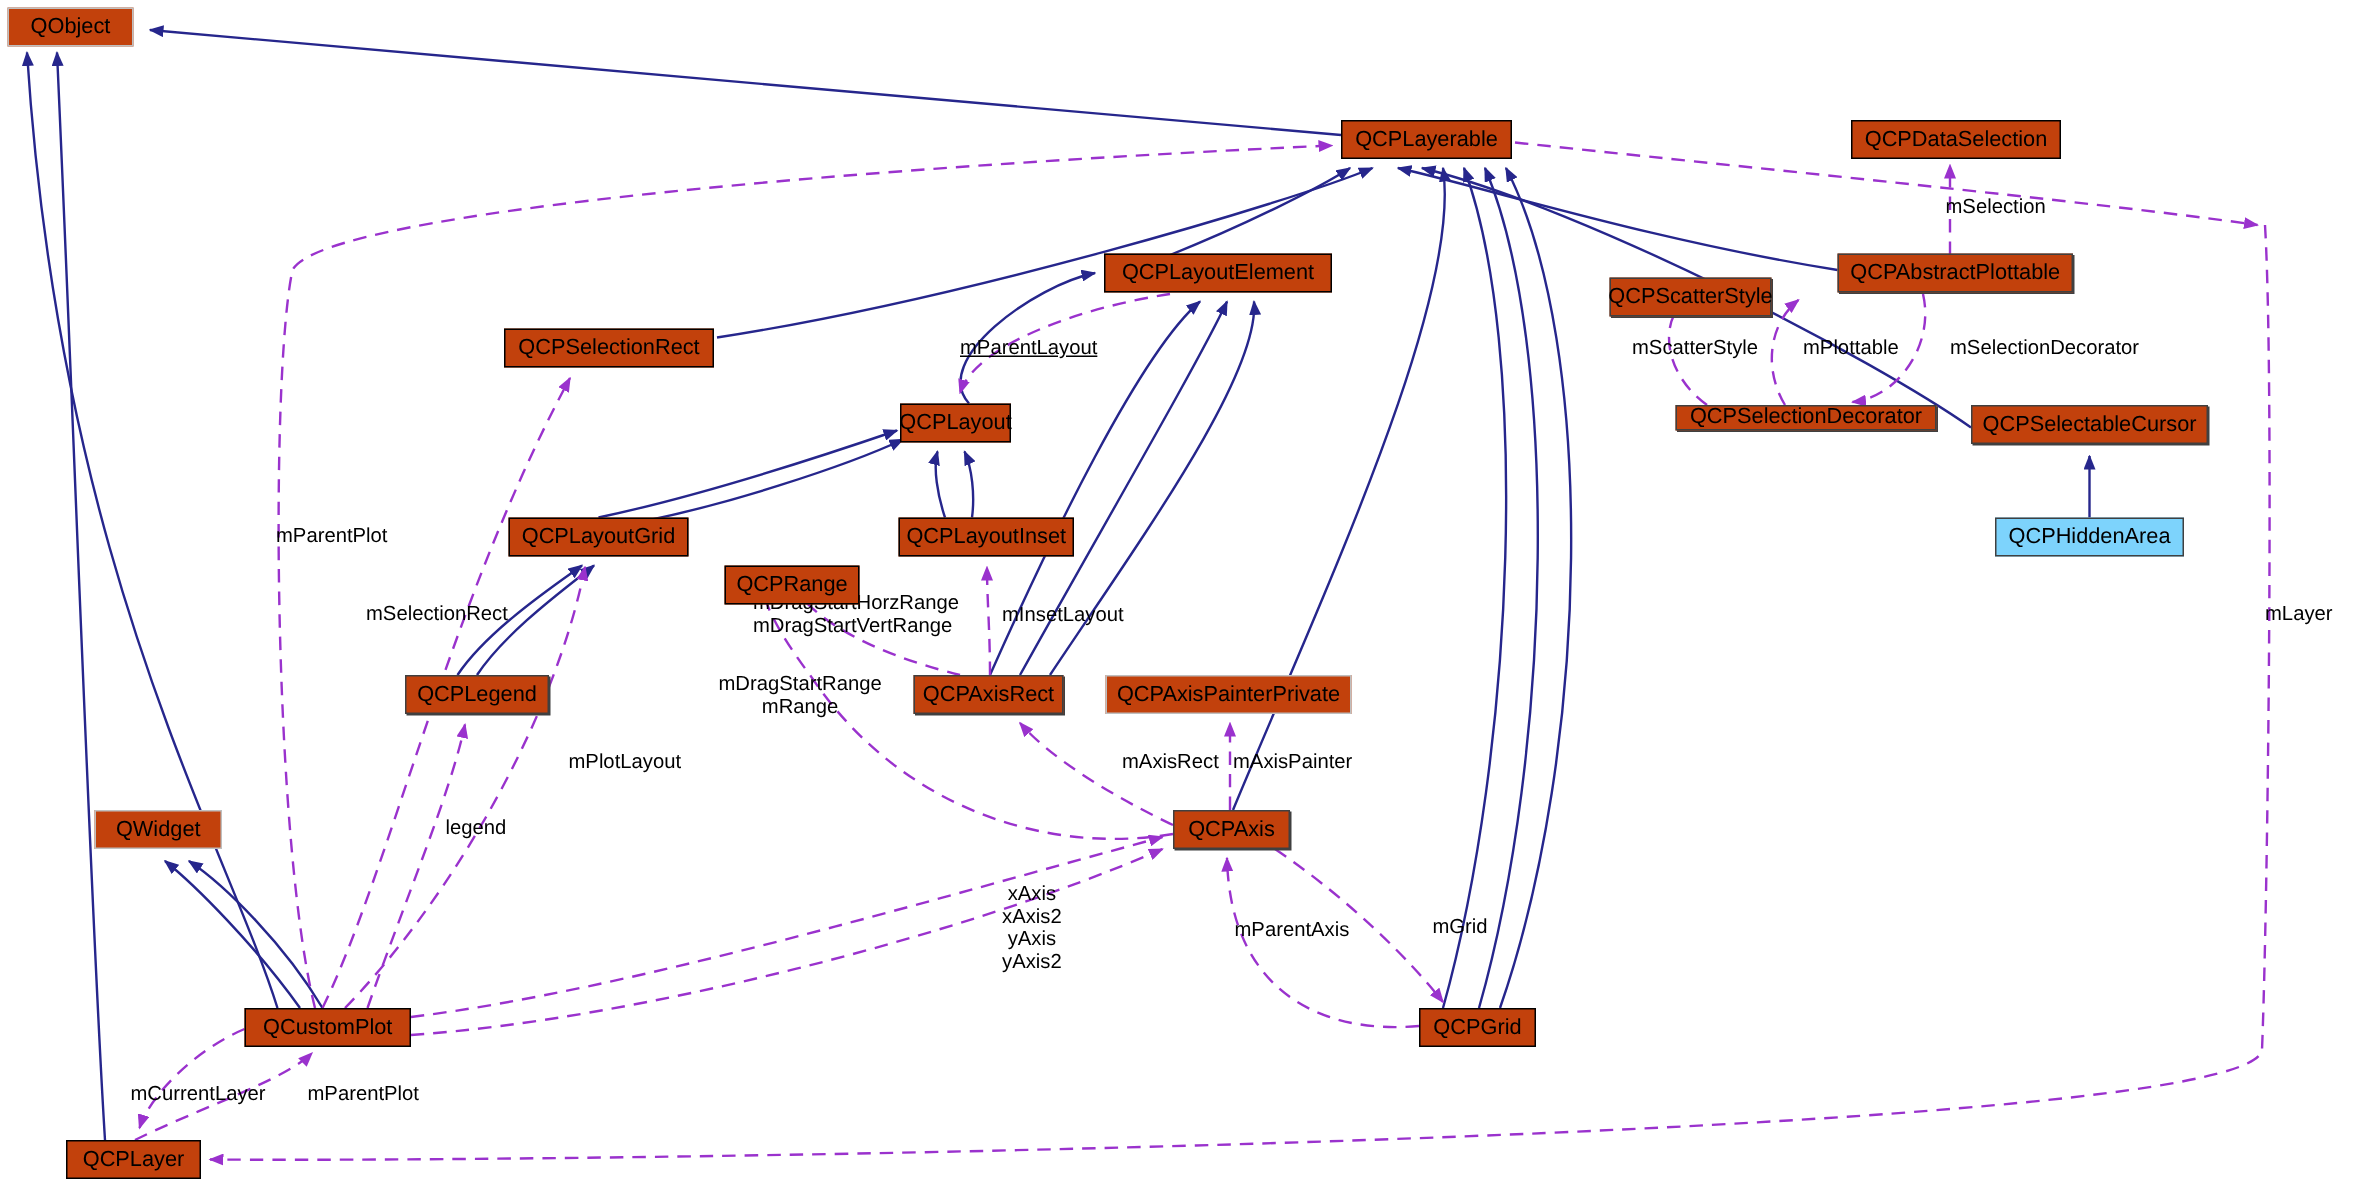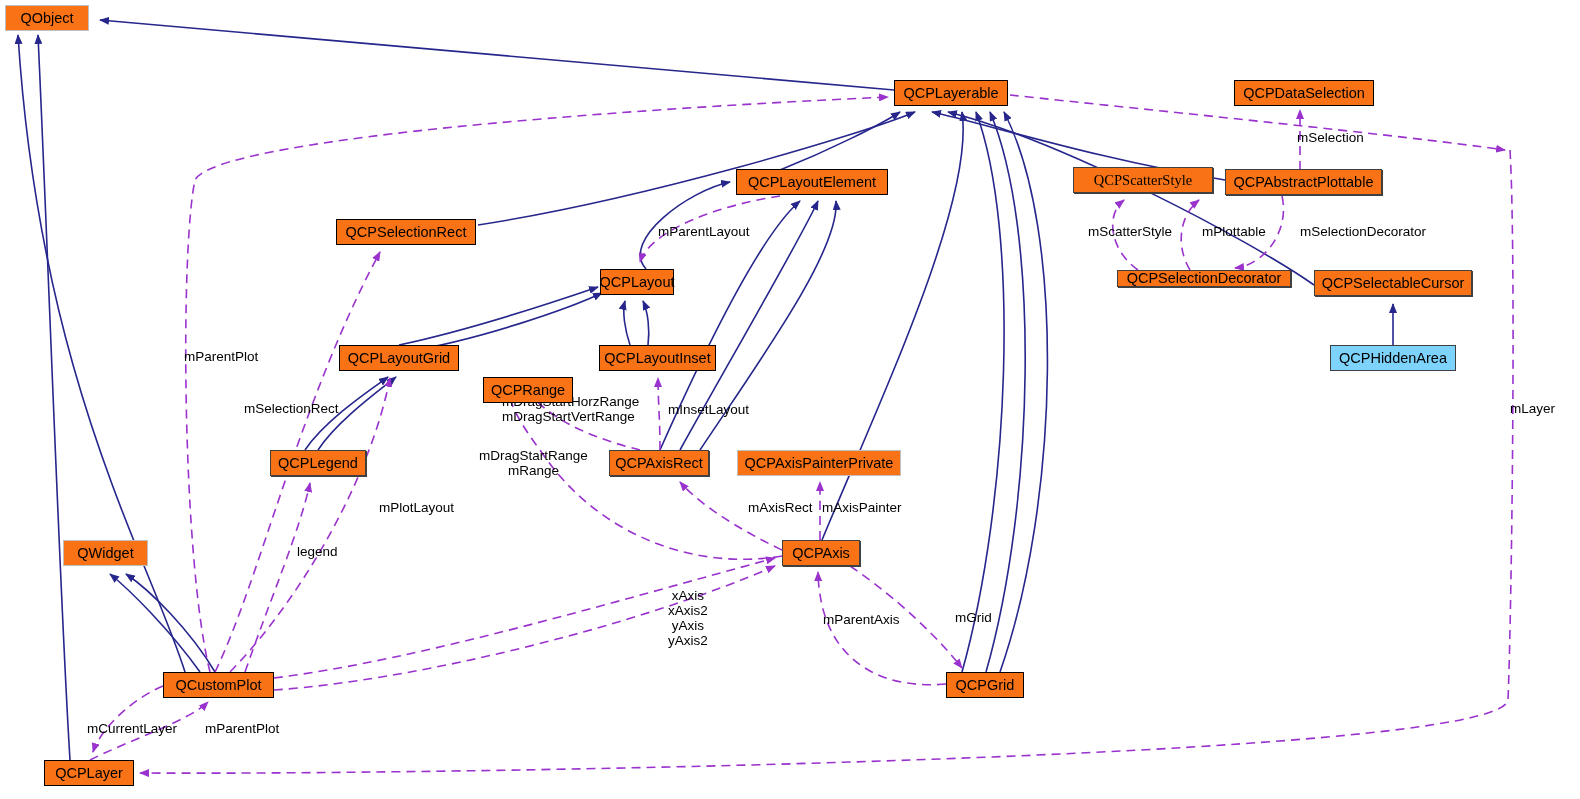--- a/index.html
+++ b/index.html
@@ -21,21 +21,21 @@
     width: 1580px;
     height: 799px;
     pointer-events: none;
   }
   .node {
     position: absolute;
     box-sizing: border-box;
     display: flex;
     align-items: center;
     justify-content: center;
-    background: #f97316;
+    background: #c2410c;
     border: 1px solid #000000;
     font-size: 14.5px;
     color: #000000;
     white-space: nowrap;
     line-height: 1;
     z-index: 5;
   }
   .node.extern {
     border: 1px solid #bfbfbf;
   }
@@ -164,21 +164,21 @@
   </div>
 
   <div class="node" style="left:1234px; top:80px; width:140px; height:26px;">
     <span>QCPDataSelection</span>
   </div>
 
   <div class="node" style="left:736px; top:169px; width:152px; height:26px;">
     <span>QCPLayoutElement</span>
   </div>
 
-  <div class="node thick" style="left:1073px; top:167px; width:140px; height:26px;font-family:Liberation Serif, serif;">
+  <div class="node thick" style="left:1073px; top:185px; width:108px; height:26px;">
     <span>QCPScatterStyle</span>
   </div>
 
   <div class="node thick" style="left:1225px; top:169px; width:157px; height:26px;">
     <span>QCPAbstractPlottable</span>
   </div>
 
   <div class="node" style="left:336px; top:219px; width:140px; height:26px;">
     <span>QCPSelectionRect</span>
   </div>
@@ -237,21 +237,21 @@
 
   <div class="node" style="left:946px; top:672px; width:78px; height:26px;">
     <span>QCPGrid</span>
   </div>
 
   <div class="node" style="left:44px; top:760px; width:90px; height:26px;">
     <span>QCPLayer</span>
   </div>
 
   <div class="edge-label" style="left:1297px; top:130px;">mSelection</div>
-  <div class="edge-label" style="left:658px; top:224px;">mParentLayout</div>
+  <div class="edge-label" style="left:640px; top:224px;text-decoration:underline;">mParentLayout</div>
   <div class="edge-label" style="left:1088px; top:224px;">mScatterStyle</div>
   <div class="edge-label" style="left:1202px; top:224px;">mPlottable</div>
   <div class="edge-label" style="left:1300px; top:224px;">mSelectionDecorator</div>
   <div class="edge-label" style="left:184px; top:349px;">mParentPlot</div>
   <div class="edge-label" style="left:244px; top:401px;">mSelectionRect</div>
   <div class="edge-label" style="left:502px; top:394px;">mDragStartHorzRange
 mDragStartVertRange</div>
   <div class="edge-label" style="left:668px; top:402px;">mInsetLayout</div>
   <div class="edge-label ctr" style="left:479px; top:448px;">mDragStartRange
 mRange</div>

